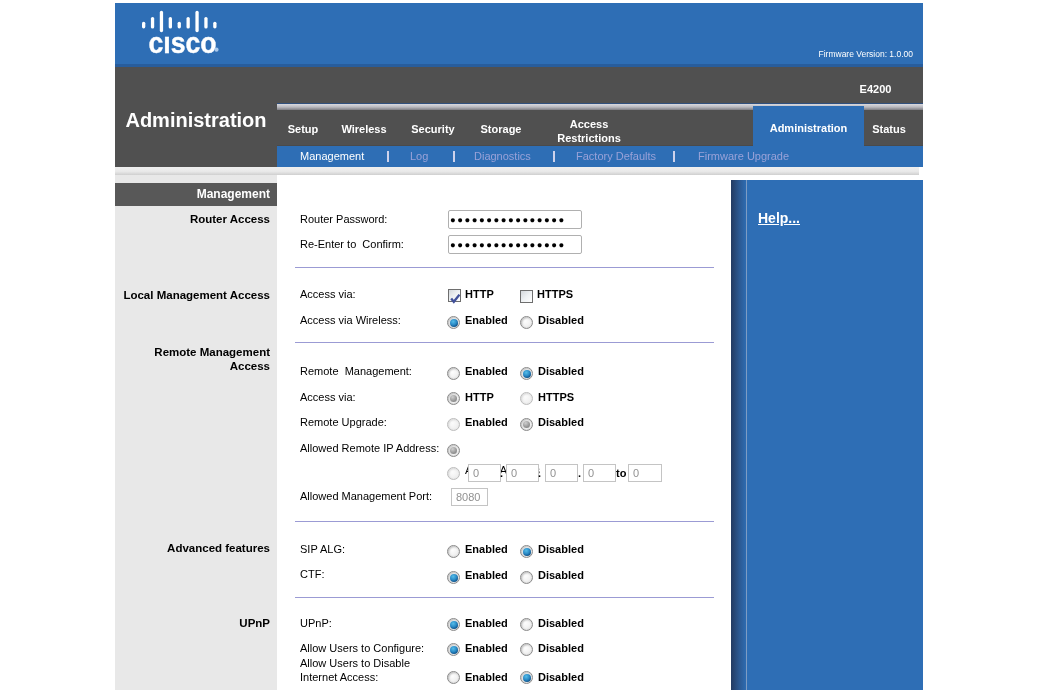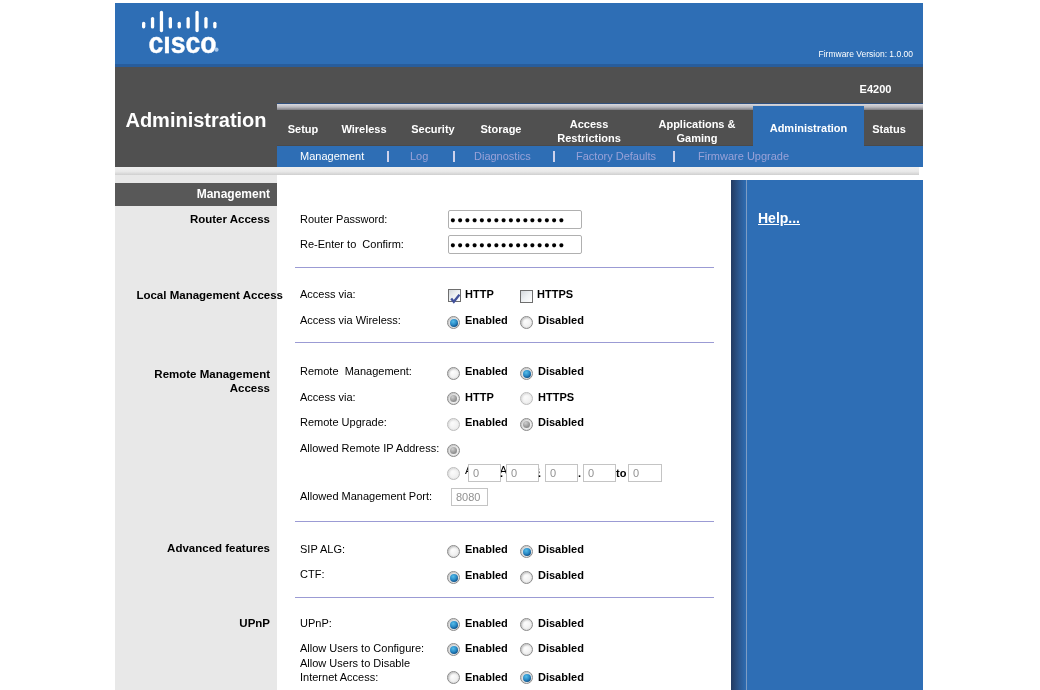--- a/index.html
+++ b/index.html
@@ -80,21 +80,20 @@
   <div class="abs" id="admtitle">Administration</div>
   <div class="abs" id="e4200">E4200</div>
   <div class="abs" id="divline0"></div>
   <div class="abs" id="divline2"></div>
 
   <div class="abs tab tab1" style="left:158px;width:60px;">Setup</div>
   <div class="abs tab tab1" style="left:219px;width:60px;">Wireless</div>
   <div class="abs tab tab1" style="left:288px;width:60px;">Security</div>
   <div class="abs tab tab1" style="left:356px;width:60px;">Storage</div>
   <div class="abs tab tab2" style="left:434px;width:80px;">Access<br>Restrictions</div>
-  <div class="abs tab tab2" style="left:537px;width:90px;">Applications &amp;<br>Gaming</div>
   <div class="abs tab tab1" id="tabadm">Administration</div>
   <div class="abs tab tab1" style="left:749px;width:50px;">Status</div>
 
   <div class="abs" style="left:162px;top:145px;width:476px;height:1px;background:#4a4a4a;z-index:5;"></div>
   <div class="abs" style="left:749px;top:145px;width:59px;height:1px;background:#4a4a4a;z-index:5;"></div>
   <div class="abs" id="subnav">
     <div class="sn on" style="left:23px;">Management</div>
     <div class="snsep" style="left:110px;"></div>
     <div class="sn" style="left:133px;">Log</div>
     <div class="snsep" style="left:176px;"></div>
@@ -104,22 +103,22 @@
     <div class="snsep" style="left:396px;"></div>
     <div class="sn" style="left:421px;">Firmware Upgrade</div>
   </div>
 
   <div class="abs" id="strip"></div>
   <div class="abs" id="sidebar"></div>
   <div class="abs" id="content"></div>
   <div class="abs" id="mgmtbar">Management</div>
 
   <div class="abs sl" style="top:212px;">Router Access</div>
-  <div class="abs sl" style="top:288px;padding-left:13px;">Local Management Access</div>
-  <div class="abs sl" style="top:367px;">Remote Management<br>Access</div>
+  <div class="abs sl" style="top:288px;">Local Management Access</div>
+  <div class="abs sl" style="top:345px;">Remote Management<br>Access</div>
   <div class="abs sl" style="top:541px;">Advanced features</div>
   <div class="abs sl" style="top:616px;">UPnP</div>
 
   <div class="abs lbl" style="top:213px;">Router Password:</div>
   <div class="abs pw" style="top:210px;">●●●●●●●●●●●●●●●●</div>
   <div class="abs lbl" style="top:238px;">Re-Enter to&nbsp; Confirm:</div>
   <div class="abs pw" style="top:235px;">●●●●●●●●●●●●●●●●</div>
   <div class="abs hr" style="top:267px;"></div>
 
   <div class="abs lbl" style="top:288px;">Access via:</div>

